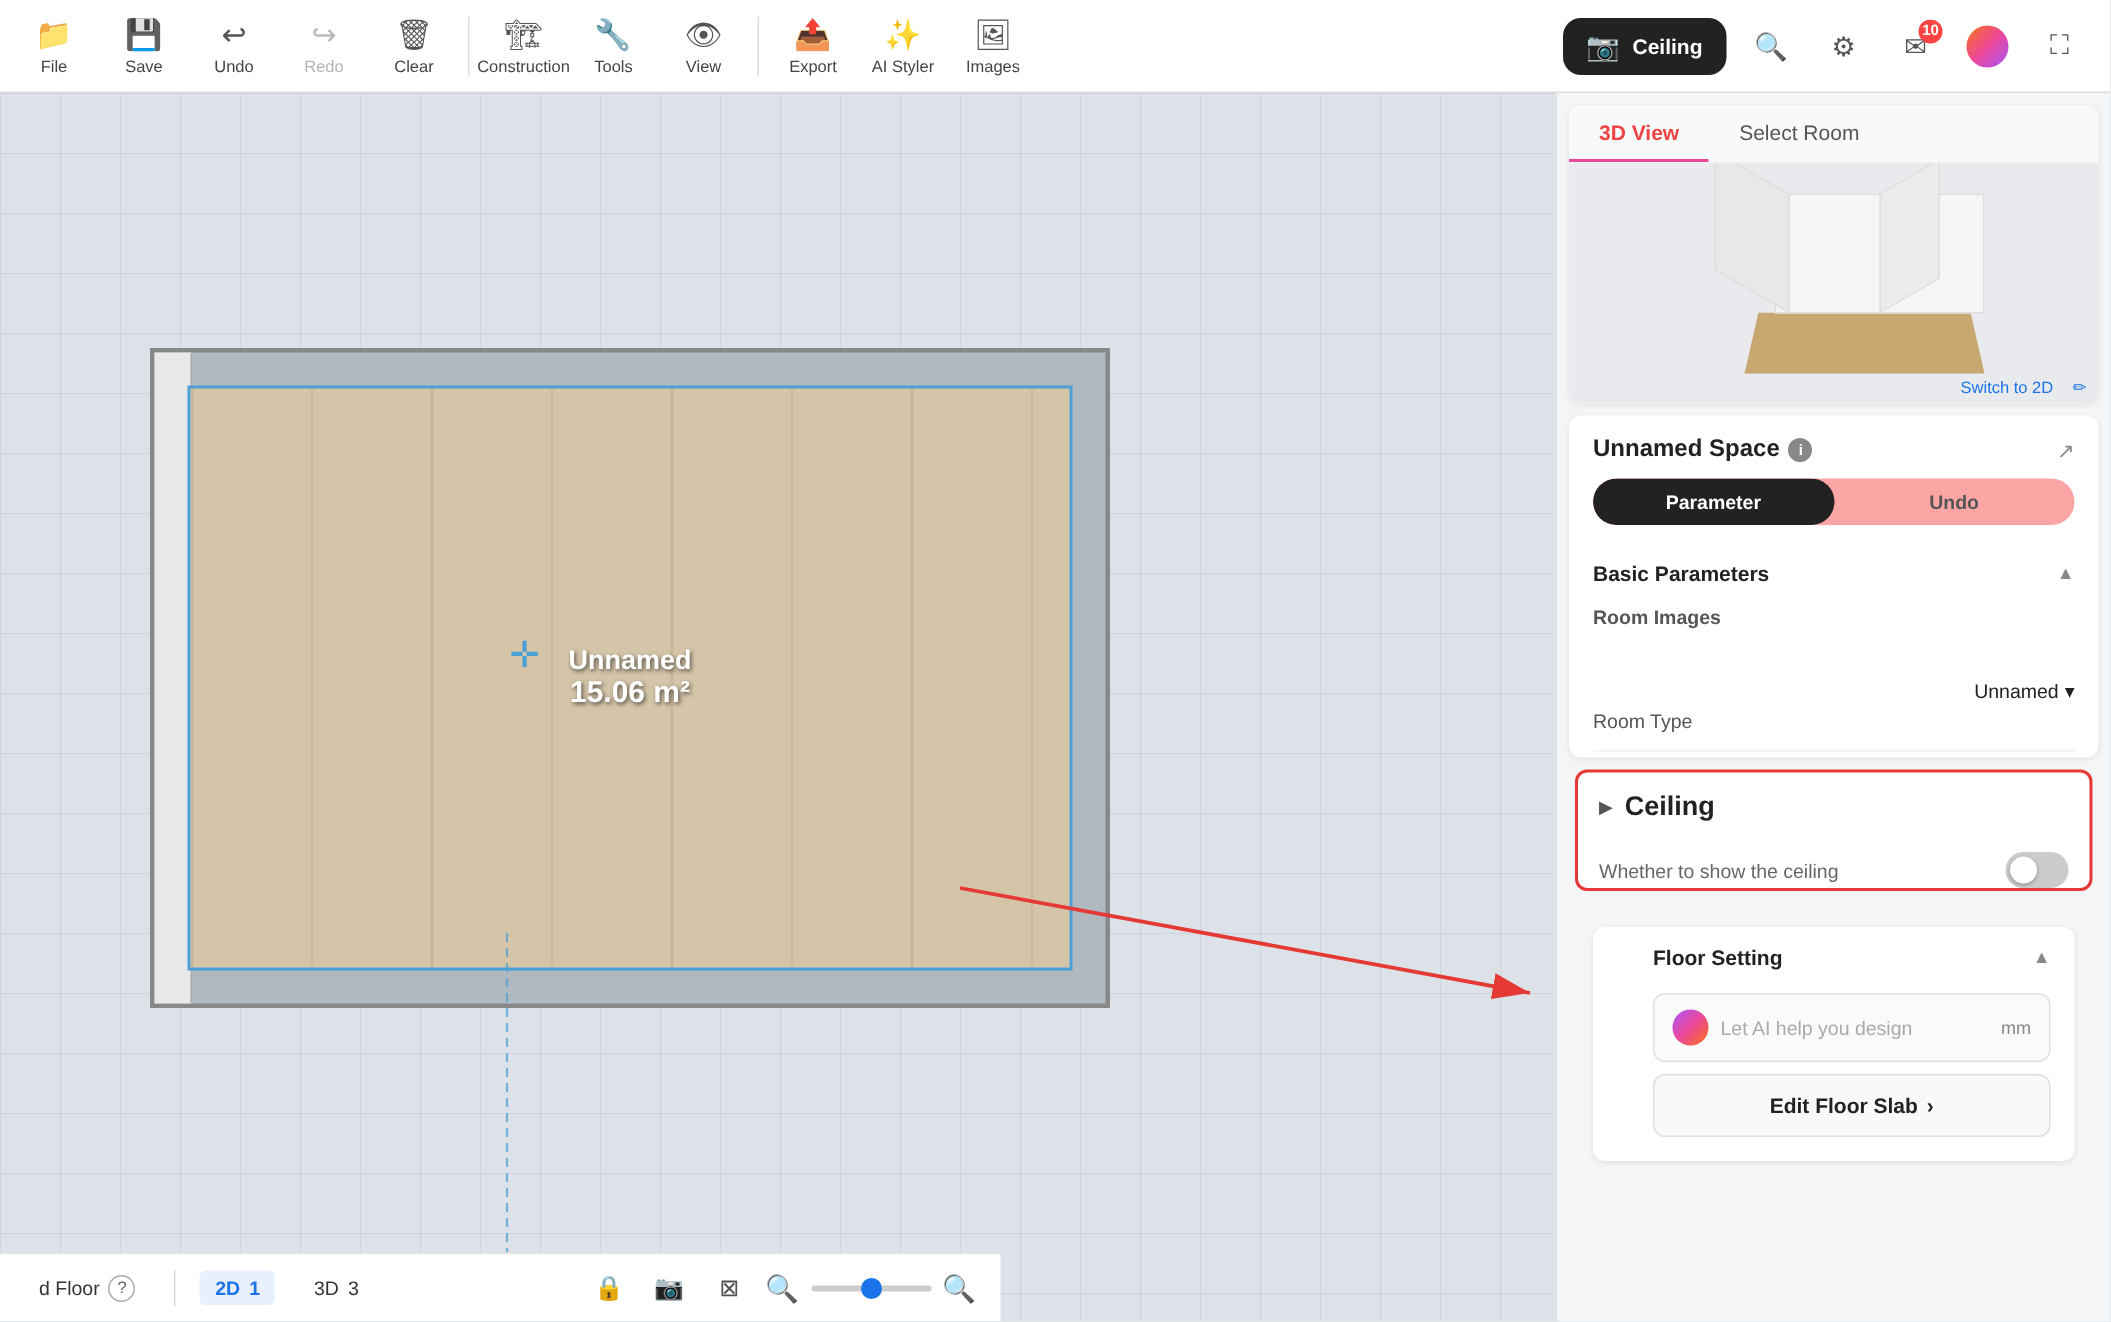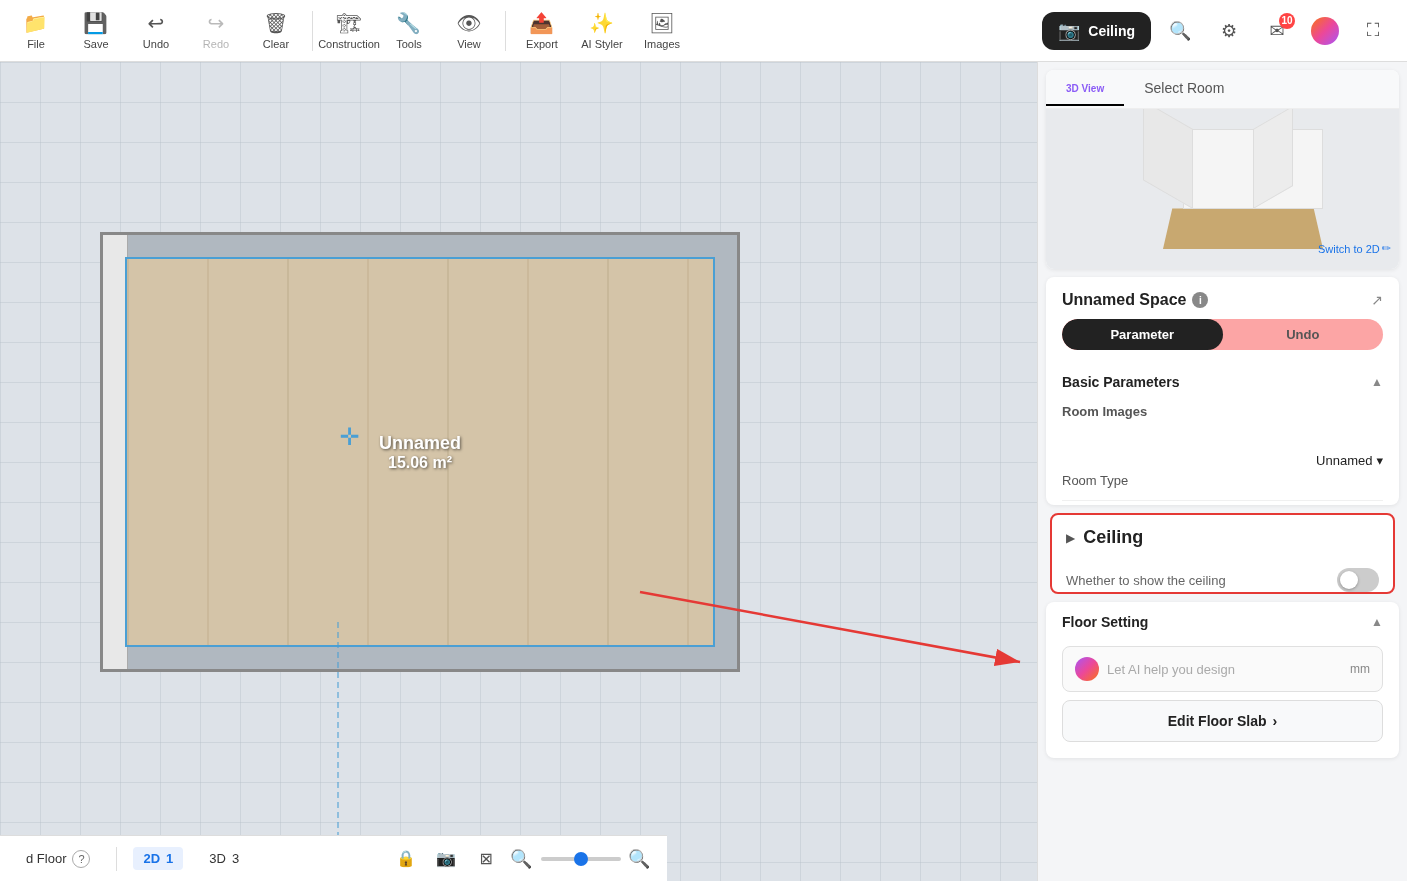--- a/index.html
+++ b/index.html
@@ -83,21 +83,21 @@
         #d4c4a8 82px, #d4c4a8 160px
       );
       background-size: 160px 100%;
     }
     .room-label {
       position: absolute; top: 50%; left: 50%; transform: translate(-50%, -50%);
       text-align: center; color: #fff; font-weight: 700;
       text-shadow: 1px 1px 3px rgba(0,0,0,0.6);
     }
     .room-label .name { font-size: 18px; }
-    .room-label .area { font-size: 16px; }
+    .room-label .area { font-size: 20px; }
     .move-handle {
       position: absolute; top: 46%; left: 38%; transform: translate(-50%, -50%);
       color: #4a9fd4; font-size: 24px; cursor: move;
     }
 
     
     .arrow-svg {
       position: absolute; top: 0; left: 0; pointer-events: none;
     }
 
@@ -141,37 +141,37 @@
     
     .view-section {
       background: #fff; margin: 8px; border-radius: 8px; overflow: hidden;
       box-shadow: 0 1px 4px rgba(0,0,0,0.08);
     }
     .view-tabs {
       display: flex; align-items: center; background: #f8f9fa;
       border-bottom: 1px solid #eee;
     }
     .view-tab {
-      padding: 10px 20px; font-size: 10px; font-weight: 600; cursor: pointer;
-      color: #8b5cf6; border-bottom: 2px solid #000000;
+      padding: 10px 20px; font-size: 14px; font-weight: 600; cursor: pointer;
+      color: #ef4444; border-bottom: 2px solid #ec4899;
     }
     .view-tab-inactive {
       padding: 10px 20px; font-size: 14px; cursor: pointer; color: #555;
       border-bottom: 2px solid transparent;
     }
     .view-3d-preview {
       height: 160px; background: #e8eaed; position: relative; overflow: hidden;
       display: flex; align-items: center; justify-content: center;
     }
     .room-3d-preview {
       width: 200px; height: 140px; position: relative;
     }
     .switch-2d {
-      position: absolute; bottom: 14px; right: 8px;
-      font-size: 11px; color: #1a73e8; cursor: pointer; display: flex; align-items: center; gap: 2px;
+      position: absolute; bottom: 4px; right: 8px;
+      font-size: 11px; color: #1a73e8; cursor: pointer; display: flex; align-items: center; gap: 13px;
     }
 
     
     .props-section {
       background: #fff; margin: 8px; border-radius: 8px;
       box-shadow: 0 1px 4px rgba(0,0,0,0.08); overflow: hidden;
     }
     .props-header {
       display: flex; align-items: center; justify-content: space-between;
       padding: 14px 16px 10px;
@@ -240,22 +240,22 @@
     .toggle-switch.off { background: #ccc; }
     .toggle-knob {
       position: absolute; top: 3px; width: 18px; height: 18px;
       background: #fff; border-radius: 50%;
       transition: left 0.2s; box-shadow: 0 1px 3px rgba(0,0,0,0.3);
     }
     .toggle-switch.off .toggle-knob { left: 3px; }
 
     
     .floor-setting-section {
-      background: #fff; margin: 8px; border-radius: 8px;
-      box-shadow: 0 1px 4px rgba(0,0,0,0.08); padding-bottom: 12px;
+      background: #fff; margin: 24px; border-radius: 8px;
+      box-shadow: 0 1px 4px rgba(0,0,0,0.08); padding-bottom: 12px; padding-left: 24px;
     }
     .size-label { padding: 4px 16px; font-size: 13px; color: #555; font-weight: 600; }
     .ai-input {
       margin: 8px 16px; padding: 10px 12px;
       border: 1px solid #e0e0e0; border-radius: 8px;
       display: flex; align-items: center; gap: 8px;
       background: #fafafa; cursor: text;
     }
     .ai-input-text { font-size: 13px; color: #aaa; flex: 1; }
     .ai-icon { width: 24px; height: 24px; border-radius: 50%; background: linear-gradient(135deg, #a855f7, #ec4899, #f97316); }

